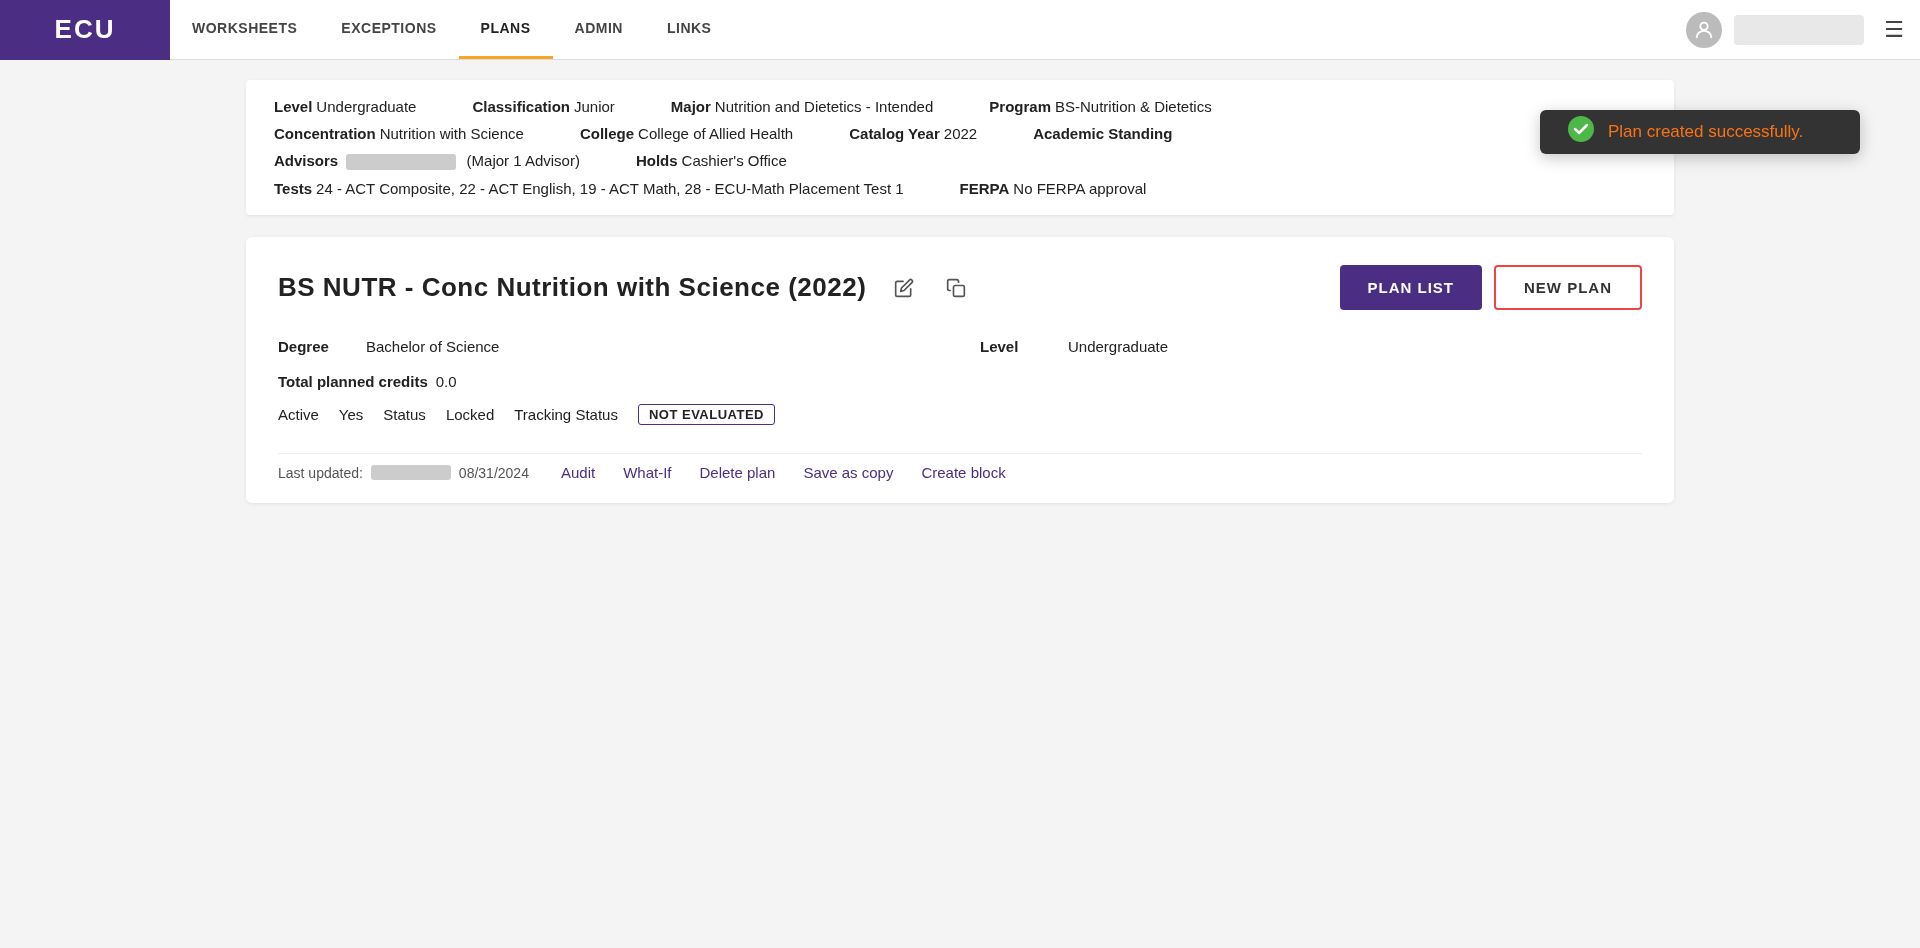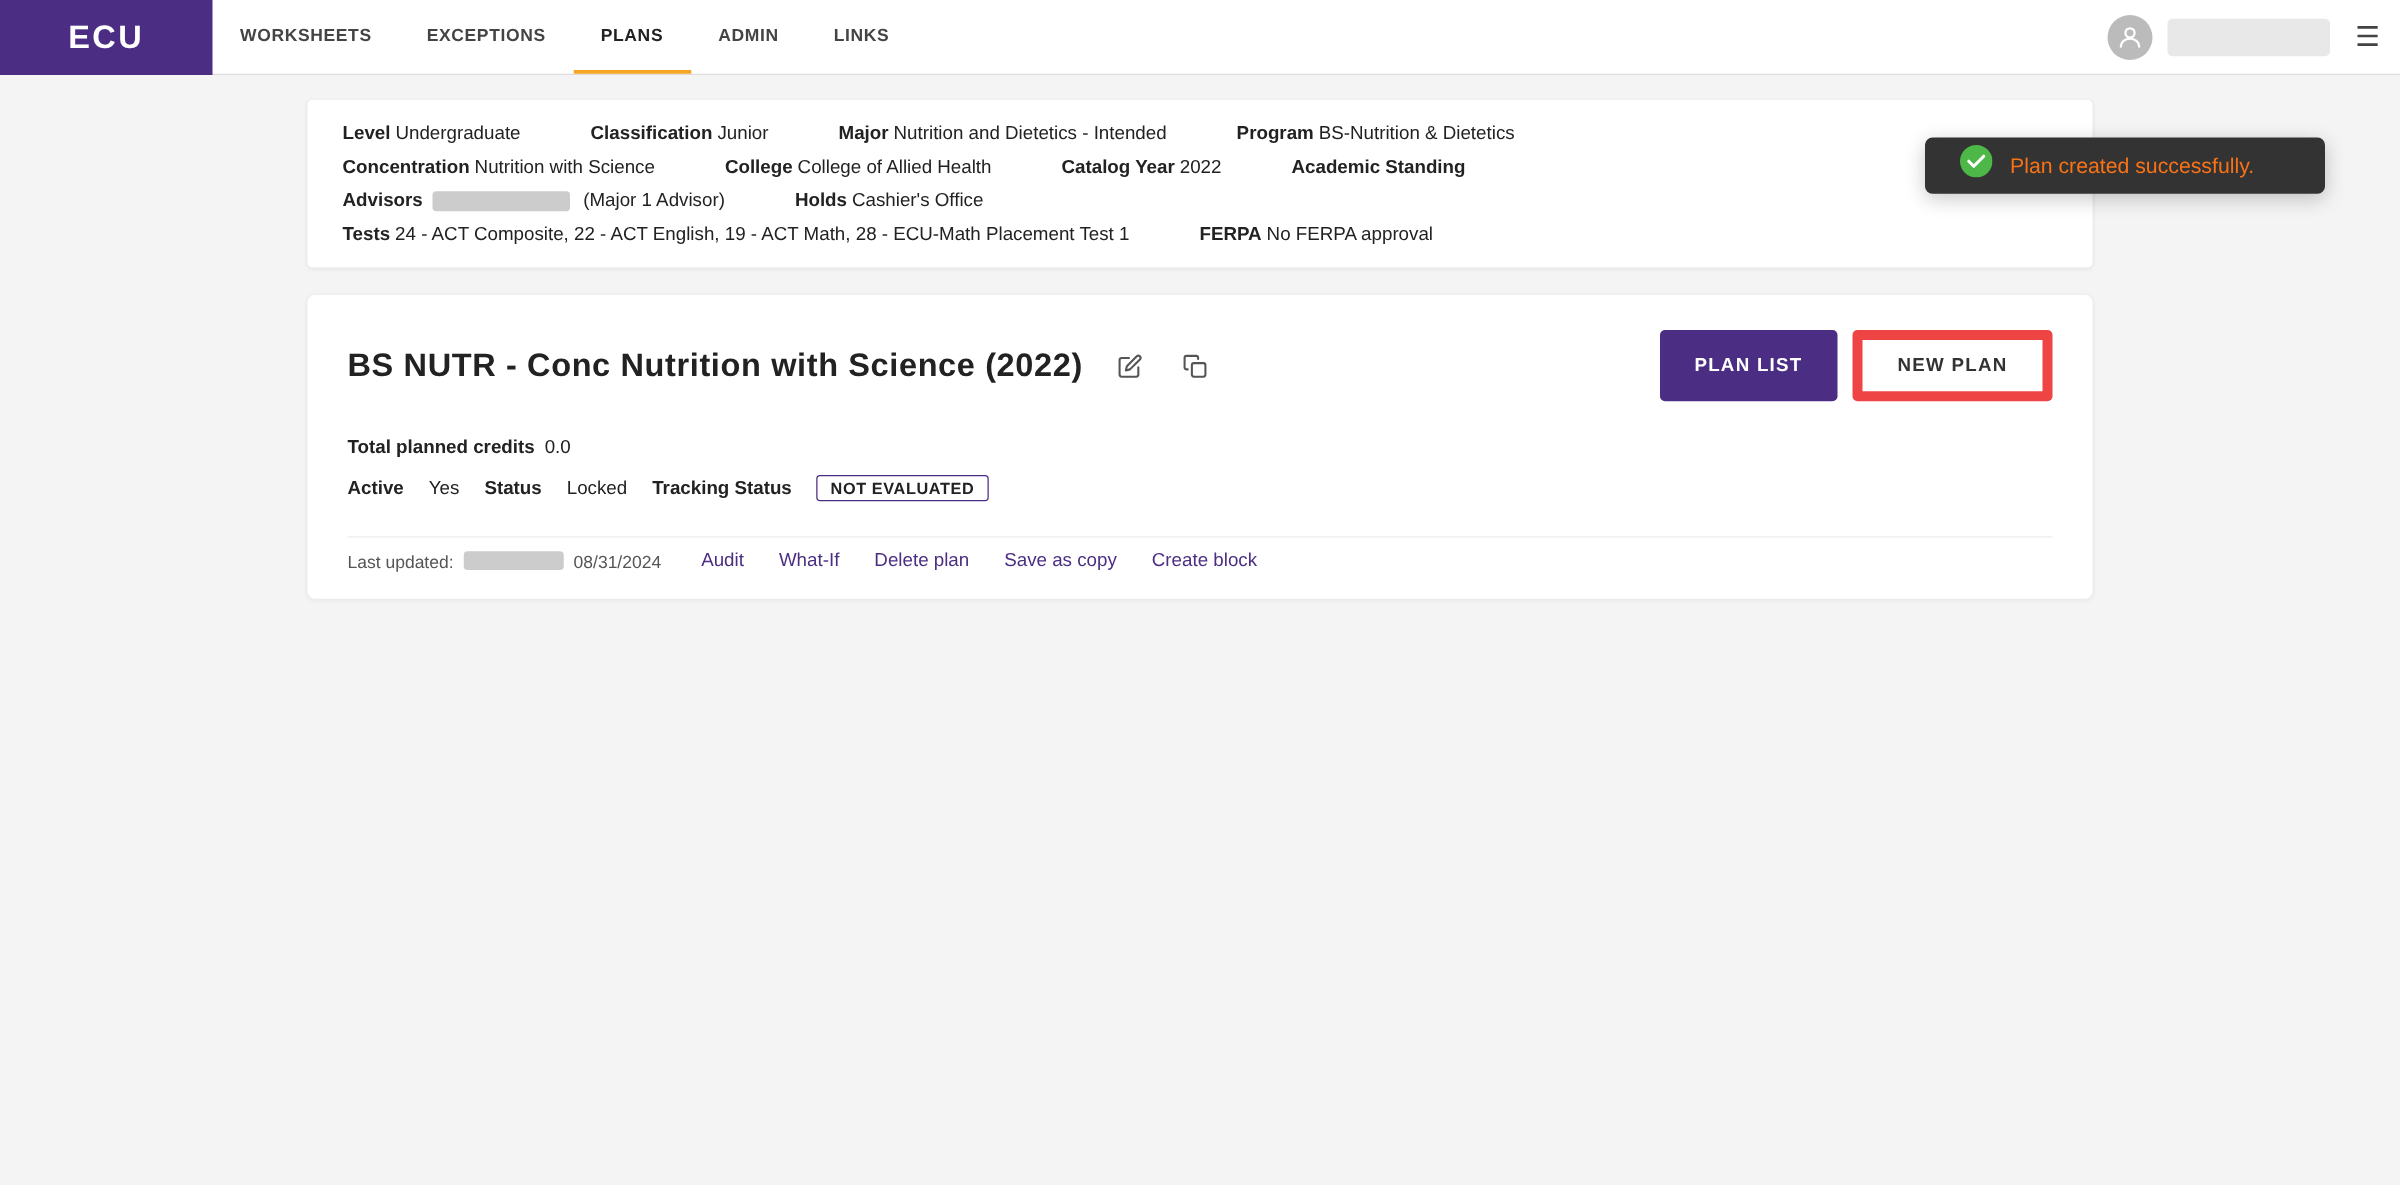--- a/index.html
+++ b/index.html
@@ -172,21 +172,21 @@
       padding: 12px 28px;
       font-size: 15px;
       font-weight: bold;
       letter-spacing: 1px;
       cursor: pointer;
       text-transform: uppercase;
     }
     .btn-outline {
       background: #fff;
       color: #333;
-      border: 8px solid #ef4444;
+      border: 2px solid #ef4444;
       border-radius: 4px;
       padding: 12px 28px;
       font-size: 15px;
       font-weight: bold;
       letter-spacing: 1px;
       cursor: pointer;
       text-transform: uppercase;
     }
     .plan-detail-grid {
       display: grid;
@@ -206,21 +206,21 @@
     }
     .plan-detail-value {
       color: #222;
     }
     .plan-status-row {
       display: flex;
       align-items: center;
       gap: 20px;
       margin-top: 8px;
     }
-    .plan-status-label { font-weight: bold; }
+    .plan-status-label { font-weight: normal; }
     .plan-status-value { color: #222; }
     .not-evaluated-badge {
       border: 1.5px solid #4b2e83;
       color: #222;
       border-radius: 3px;
       padding: 2px 10px;
       font-size: 13px;
       font-weight: bold;
       letter-spacing: 0.5px;
       text-transform: uppercase;
@@ -363,20 +363,30 @@
                 <path d="M5 15H4a2 2 0 0 1-2-2V4a2 2 0 0 1 2-2h9a2 2 0 0 1 2 2v1"></path>
               </svg>
           </button>
         </div>
         <div class="plan-actions">
           <button class="btn-purple">PLAN LIST</button>
           <button class="btn-outline">NEW PLAN</button>
         </div>
       </div>
 
+      <div class="plan-detail-grid">
+        <div class="plan-detail-row">
+          <span class="plan-detail-label">Degree</span>
+          <span class="plan-detail-value">Bachelor of Science</span>
+        </div>
+        <div class="plan-detail-row">
+          <span class="plan-detail-label">Level</span>
+          <span class="plan-detail-value">Undergraduate</span>
+        </div>
+      </div>
 
       <div class="plan-detail-row" style="margin-bottom:14px;">
         <span class="plan-detail-label">Total planned credits</span>
         <span class="plan-detail-value">0.0</span>
       </div>
 
       <div class="plan-status-row">
         <span class="plan-status-label">Active</span>
         <span class="plan-status-value">Yes</span>
         <span class="plan-status-label">Status</span>

